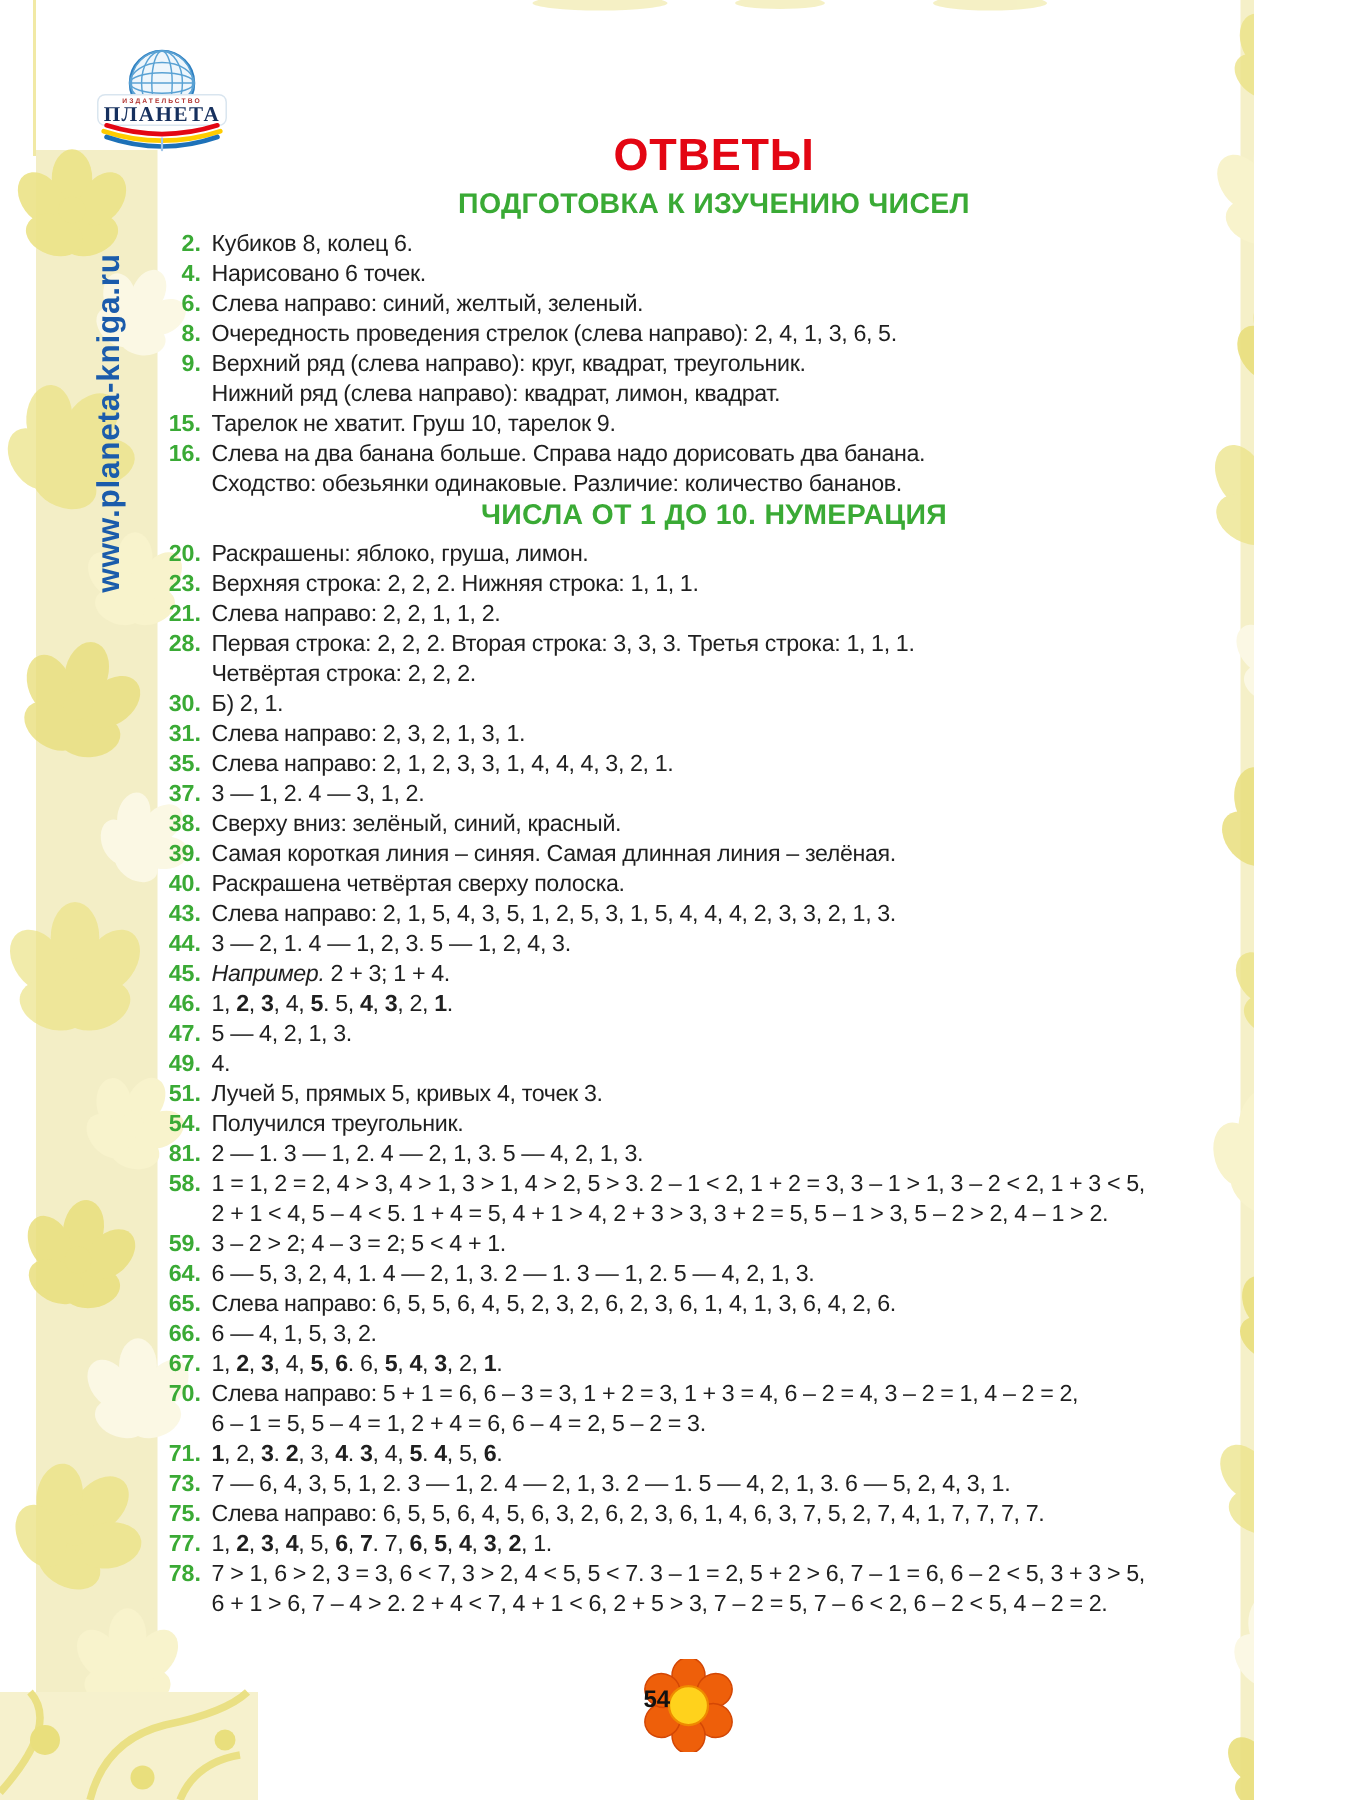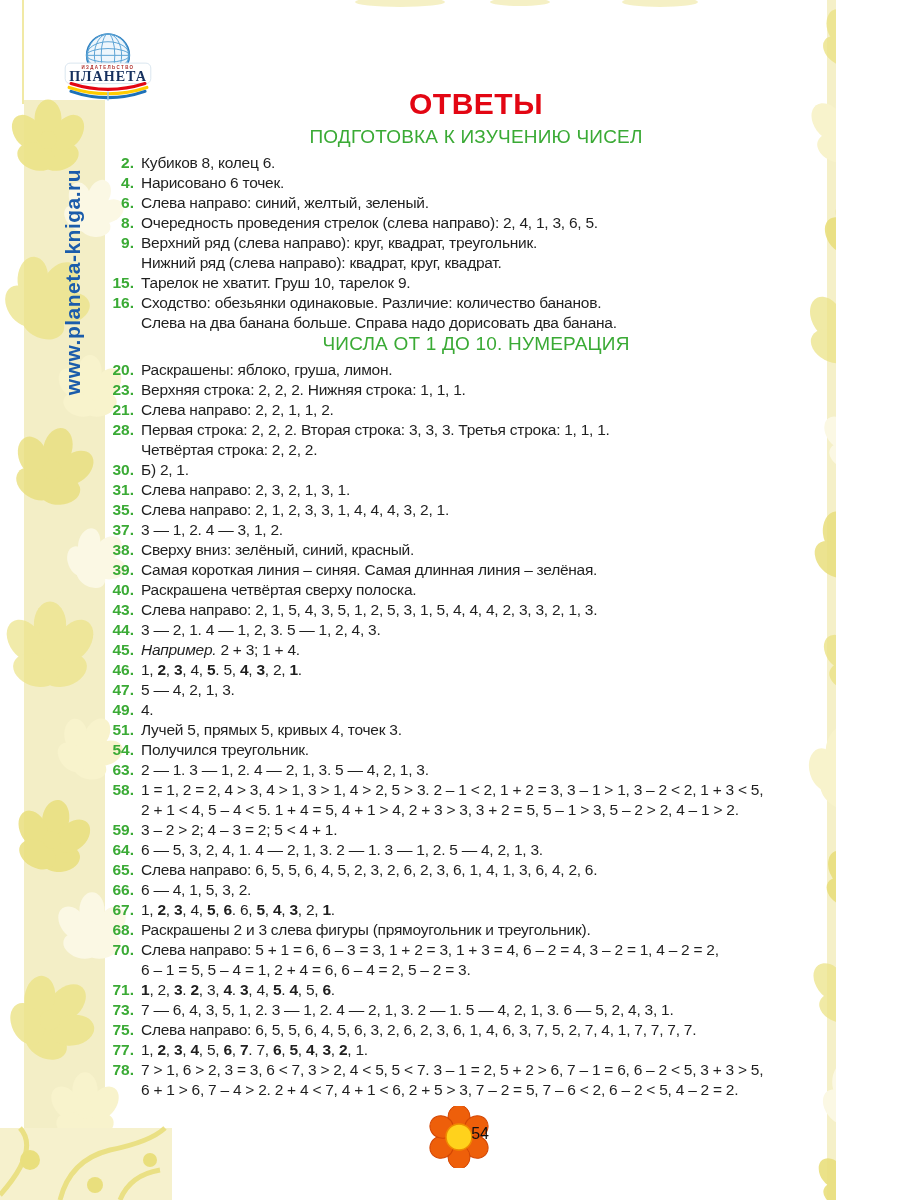--- a/index.html
+++ b/index.html
@@ -12,37 +12,37 @@
   .vert-url{
     position:absolute;left:73px;top:282px;transform:translate(-50%,-50%) rotate(-90deg);
     white-space:nowrap;font-weight:bold;font-size:21px;letter-spacing:.5px;color:#1b5cab;
   }
   .content{position:absolute;left:100px;top:88px;width:752px;}
   h1.title{
     margin:0 0 2px 0;text-align:center;font-size:30px;line-height:32px;
     font-weight:bold;color:#e30613;letter-spacing:.5px;
   }
   .section-heading{
-    text-align:center;font-size:19px;line-height:22px;font-weight:normal;color:#3aaa35;
+    text-align:center;font-size:19px;line-height:22px;font-weight:bold;color:#3aaa35;
     margin:6px 0 5px 0;letter-spacing:.2px;
   }
   .section-heading.gap{margin-top:0;}
   .answer-row{display:flex;align-items:flex-start;}
   .answer-num{
     flex:0 0 34px;text-align:right;padding-right:7px;color:#3aaa35;font-weight:bold;
     font-size:15.5px;line-height:20px;
   }
   .answer-text{flex:1;min-width:0;}
   .answer-line{font-size:15.5px;line-height:20px;white-space:nowrap;letter-spacing:-0.25px;}
   .answer-line .b{font-weight:bold;}
   .answer-line .i{font-style:italic;}
   .flower{position:absolute;left:429px;top:1106px;width:60px;height:62px;}
   .flower .num{
-    position:absolute;left:0;top:19px;width:60px;text-align:right;
-    font-weight:normal;font-size:16px;color:#111;
+    position:absolute;left:0;top:19px;width:60px;text-align:left;
+    font-weight:bold;font-size:16px;color:#111;
   }
 </style>
 </head>
 <body>
 
 <div class="page">
 
   <svg class="bg-decor" viewBox="0 0 900 1200" xmlns="http://www.w3.org/2000/svg" aria-hidden="true">
     <defs>
       <g id="fl">
@@ -160,34 +160,34 @@
         <div class="answer-row">
           <span class="answer-num">8.</span>
           <div class="answer-text">
             <div class="answer-line"><span>Очередность проведения стрелок (слева направо): 2, 4, 1, 3, 6, 5.</span></div>
           </div>
         </div>
         <div class="answer-row">
           <span class="answer-num">9.</span>
           <div class="answer-text">
             <div class="answer-line"><span>Верхний ряд (слева направо): круг, квадрат, треугольник.</span></div>
-            <div class="answer-line"><span>Нижний ряд (слева направо): квадрат, круг, квадрат.</span></div>
+            <div class="answer-line"><span>Нижний ряд (слева направо): квадрат, лимон, квадрат.</span></div>
           </div>
         </div>
         <div class="answer-row">
           <span class="answer-num">15.</span>
           <div class="answer-text">
             <div class="answer-line"><span>Тарелок не хватит. Груш 10, тарелок 9.</span></div>
           </div>
         </div>
         <div class="answer-row">
           <span class="answer-num">16.</span>
           <div class="answer-text">
+            <div class="answer-line"><span>Слева на два банана больше. Справа надо дорисовать два банана.</span></div>
             <div class="answer-line"><span>Сходство: обезьянки одинаковые. Различие: количество бананов.</span></div>
-            <div class="answer-line"><span>Слева на два банана больше. Справа надо дорисовать два банана.</span></div>
           </div>
         </div>
         <div class="section-heading gap">ЧИСЛА ОТ 1 ДО 10. НУМЕРАЦИЯ</div>
         <div class="answer-row">
           <span class="answer-num">20.</span>
           <div class="answer-text">
             <div class="answer-line"><span>Раскрашены: яблоко, груша, лимон.</span></div>
           </div>
         </div>
         <div class="answer-row">
@@ -293,21 +293,21 @@
             <div class="answer-line"><span>Лучей 5, прямых 5, кривых 4, точек 3.</span></div>
           </div>
         </div>
         <div class="answer-row">
           <span class="answer-num">54.</span>
           <div class="answer-text">
             <div class="answer-line"><span>Получился треугольник.</span></div>
           </div>
         </div>
         <div class="answer-row">
-          <span class="answer-num">63.</span>
+          <span class="answer-num">81.</span>
           <div class="answer-text">
             <div class="answer-line"><span>2 — 1. 3 — 1, 2. 4 — 2, 1, 3. 5 — 4, 2, 1, 3.</span></div>
           </div>
         </div>
         <div class="answer-row">
           <span class="answer-num">58.</span>
           <div class="answer-text">
             <div class="answer-line"><span>1 = 1, 2 = 2, 4 &gt; 3, 4 &gt; 1, 3 &gt; 1, 4 &gt; 2, 5 &gt; 3. 2 – 1 &lt; 2, 1 + 2 = 3, 3 – 1 &gt; 1, 3 – 2 &lt; 2, 1 + 3 &lt; 5,</span></div>
             <div class="answer-line"><span>2 + 1 &lt; 4, 5 – 4 &lt; 5. 1 + 4 = 5, 4 + 1 &gt; 4, 2 + 3 &gt; 3, 3 + 2 = 5, 5 – 1 &gt; 3, 5 – 2 &gt; 2, 4 – 1 &gt; 2.</span></div>
           </div>
@@ -333,26 +333,20 @@
         <div class="answer-row">
           <span class="answer-num">66.</span>
           <div class="answer-text">
             <div class="answer-line"><span>6 — 4, 1, 5, 3, 2.</span></div>
           </div>
         </div>
         <div class="answer-row">
           <span class="answer-num">67.</span>
           <div class="answer-text">
             <div class="answer-line"><span>1, </span><span class="b">2</span><span>, </span><span class="b">3</span><span>, 4, </span><span class="b">5</span><span>, </span><span class="b">6</span><span>. 6, </span><span class="b">5</span><span>, </span><span class="b">4</span><span>, </span><span class="b">3</span><span>, 2, </span><span class="b">1</span><span>.</span></div>
-          </div>
-        </div>
-        <div class="answer-row">
-          <span class="answer-num">68.</span>
-          <div class="answer-text">
-            <div class="answer-line"><span>Раскрашены 2 и 3 слева фигуры (прямоугольник и треугольник).</span></div>
           </div>
         </div>
         <div class="answer-row">
           <span class="answer-num">70.</span>
           <div class="answer-text">
             <div class="answer-line"><span>Слева направо: 5 + 1 = 6, 6 – 3 = 3, 1 + 2 = 3, 1 + 3 = 4, 6 – 2 = 4, 3 – 2 = 1, 4 – 2 = 2,</span></div>
             <div class="answer-line"><span>6 – 1 = 5, 5 – 4 = 1, 2 + 4 = 6, 6 – 4 = 2, 5 – 2 = 3.</span></div>
           </div>
         </div>
         <div class="answer-row">

